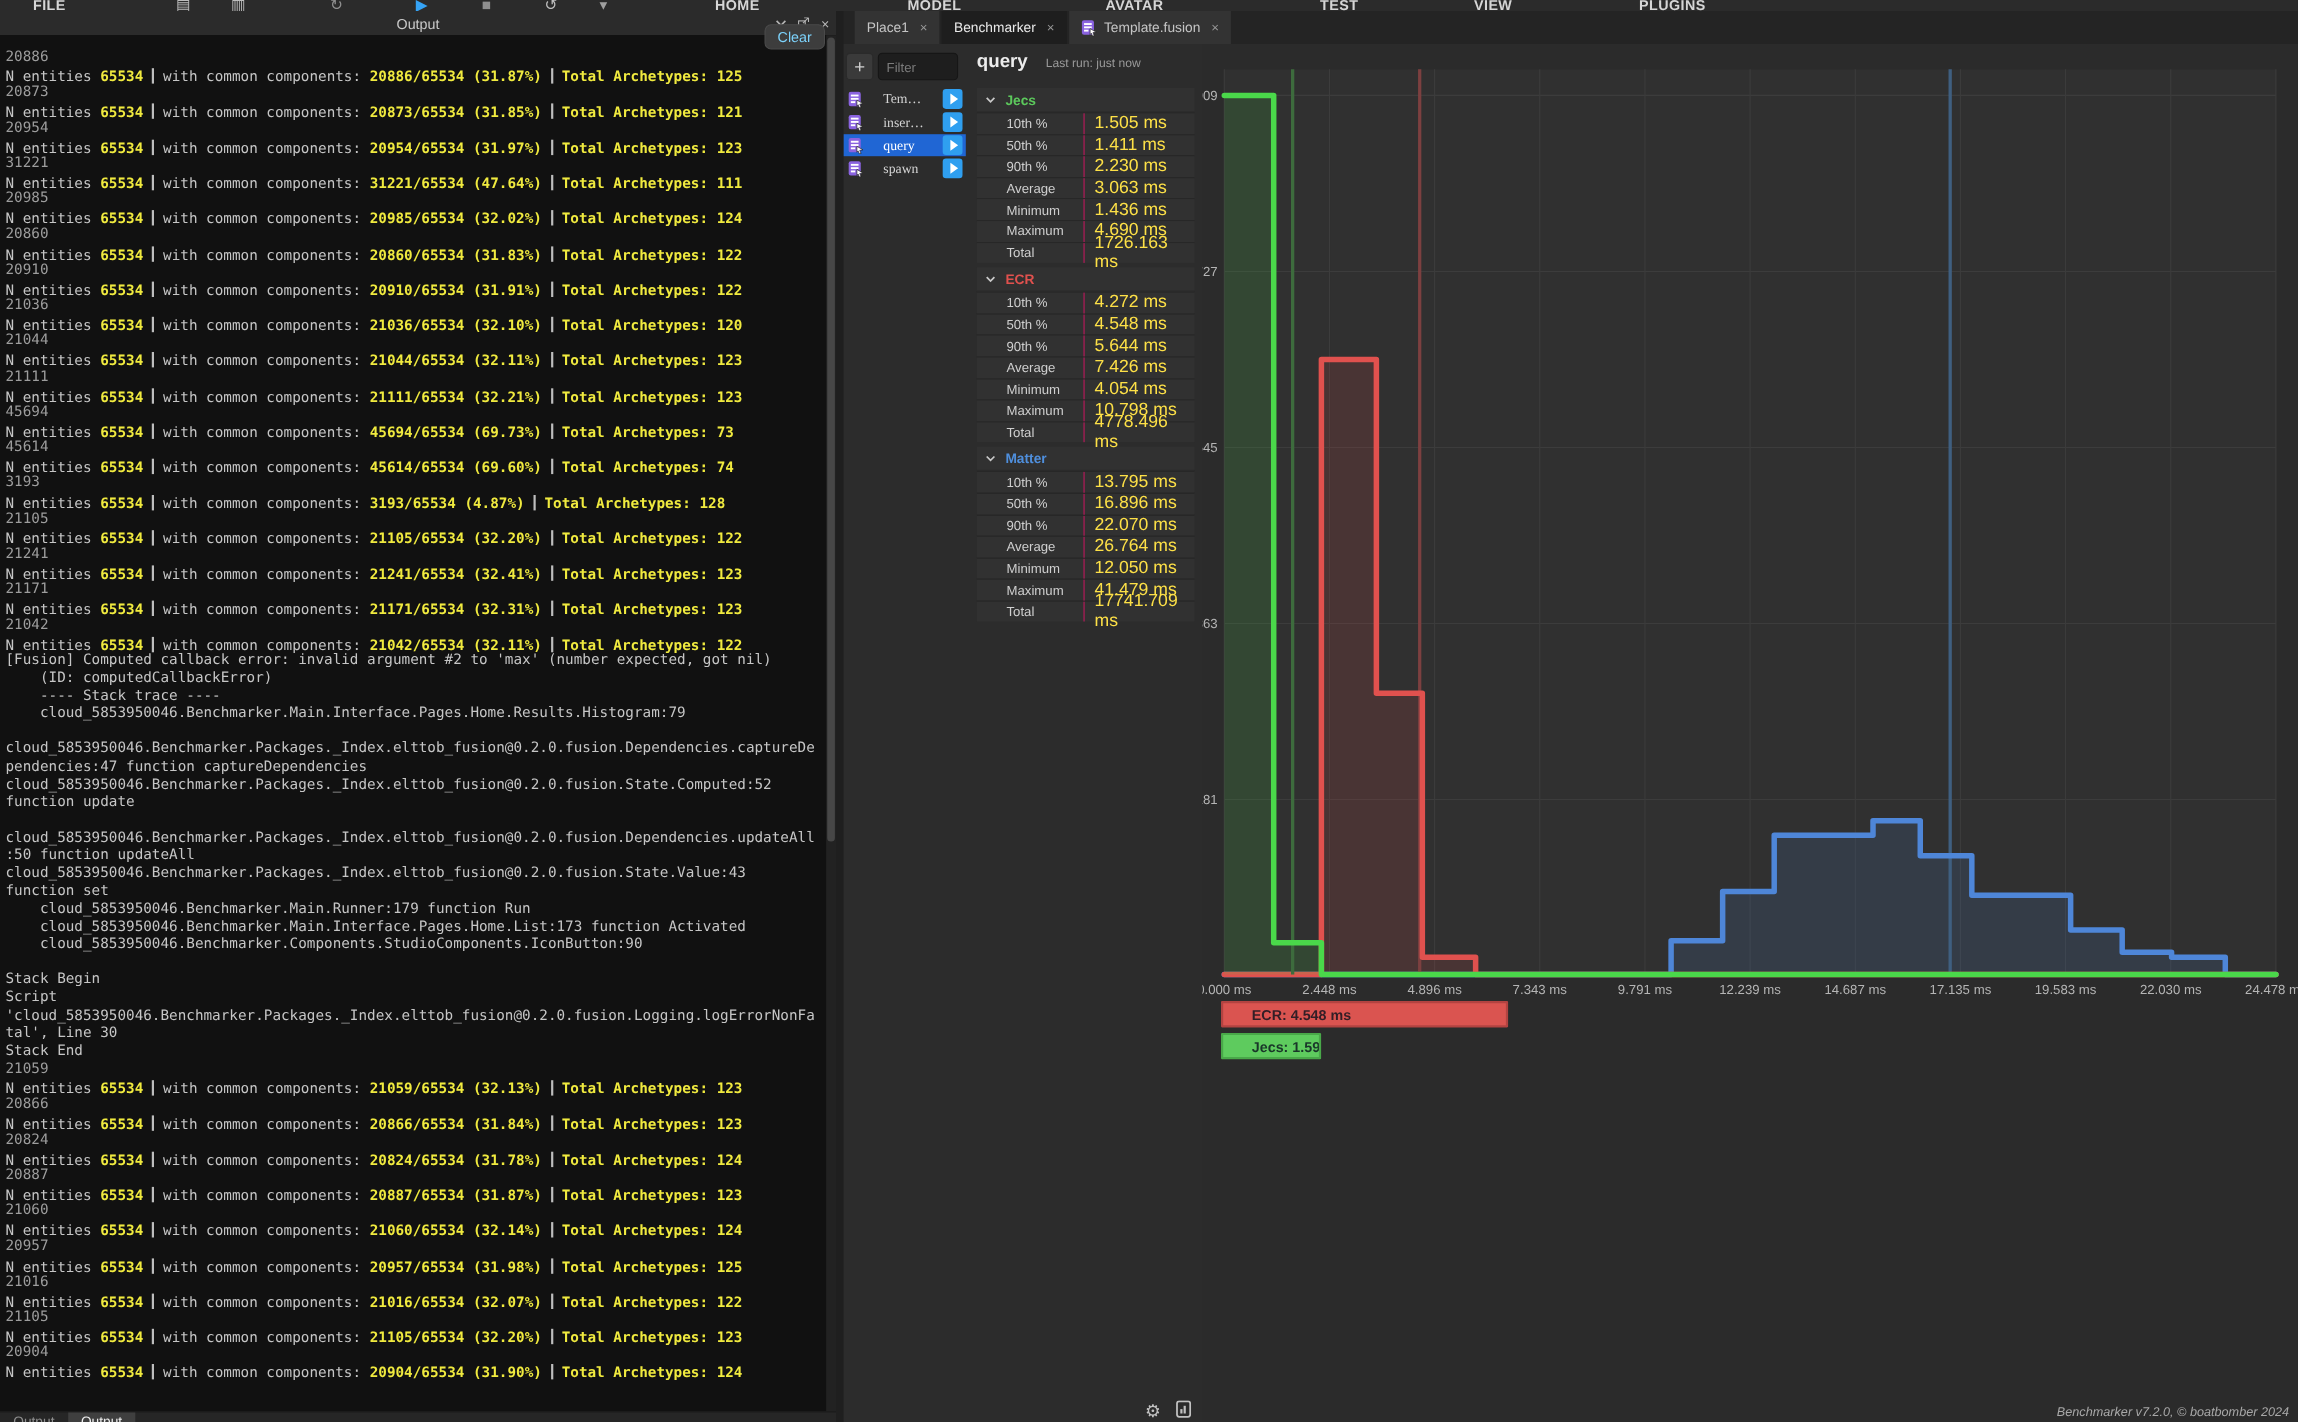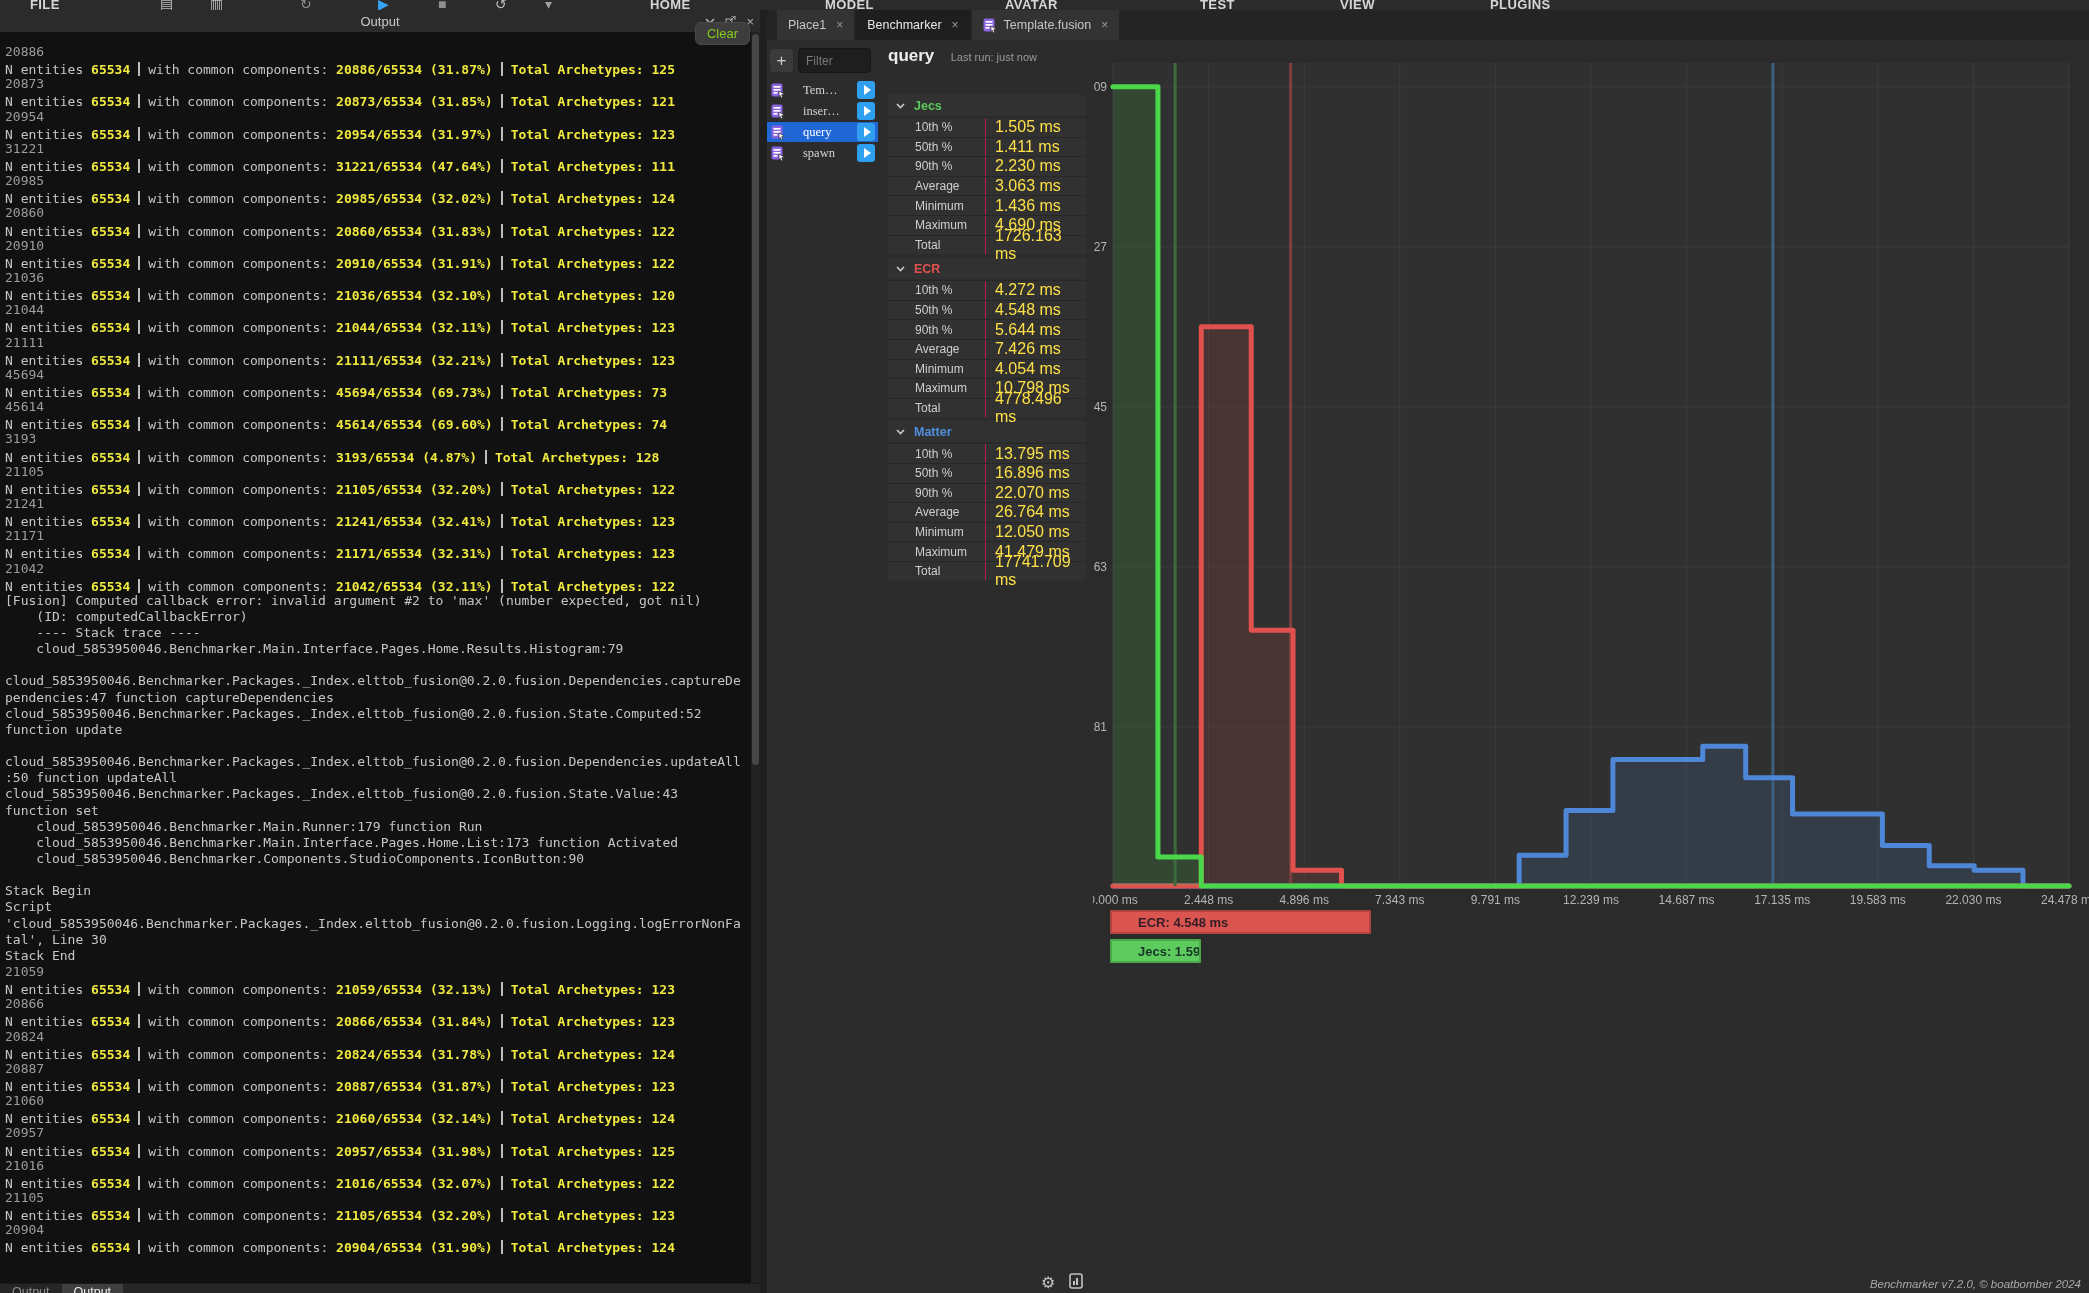--- a/index.html
+++ b/index.html
@@ -24,21 +24,21 @@
   #console { position:absolute; left:0; top:22px; width:760px; height:1261px;
              background:#111; padding:12px 0 0 5px;
              font-family:"DejaVu Sans Mono", monospace; font-size:13px; line-height:16.15px;
              white-space:pre; overflow:hidden; }
   .cline { height:16.15px; color:#c6c6c6; }
   .cnum  { color:#9d9d9d; }
   .cyel  { color:#f0ea3f; font-weight:bold; }
   .cgray { color:#c6c6c6; }
   .csep  { display:inline-block; width:2px; height:14px; background:#bdbdbd; margin:0 8px; transform:translateY(2px); }
 
-  #clear-btn { position:absolute; top:12px; right:10px; background:#3d3d3d; color:#84cc16;
+  #clear-btn { position:absolute; top:12px; right:10px; background:#3d3d3d; color:#7dd3fc;
                border:1px solid #4a4a4a; border-radius:6px; font-size:13px; padding:3px 11px; cursor:pointer; }
   #output-scrollbar { position:absolute; right:0; top:22px; width:9px; height:1261px; background:#222; }
   #output-scrollbar .thumb { position:absolute; left:1px; right:1px; top:2px; height:58%; background:#474747; border-radius:4px; }
 
   #bottom-strip { position:absolute; left:0; top:1283px; width:760px; height:10px; background:#262626;
                   overflow:hidden; border-top:1px solid #1a1a1a; display:flex; }
   #bottom-strip .btab { height:22px; margin-top:-1px; padding:2px 12px; font-size:12.5px; color:#8f8f8f; }
   #bottom-strip .btab.active { background:#3f3f3f; color:#ededed; }
 
   
@@ -65,21 +65,21 @@
   .bench-item .play { position:absolute; right:3px; top:1px; width:18px; height:18px; background:#2f9ff0;
                       border-radius:3px; display:flex; align-items:center; justify-content:center; cursor:pointer; }
   .bench-item .play .tri { width:0; height:0; border-left:7px solid #fff; border-top:5px solid transparent; border-bottom:5px solid transparent; margin-left:2px; }
   #list-bottom-icons { position:absolute; left:274px; top:1233px; display:flex; gap:14px; color:#c2c2c2; font-size:16px; }
 
   
   #stats-col { position:absolute; left:121px; top:0; width:198px; }
   #stats-header { position:absolute; left:0; top:6px; width:320px; }
   #query-title { color:#ececec; font-size:17px; font-weight:bold; }
   #last-run { color:#9a9a9a; font-size:11px; margin-left:12px; }
-  #stats-sections { position:absolute; left:0; top:40px; width:198px;margin-top:15px; }
+  #stats-sections { position:absolute; left:0; top:40px; width:198px; }
   .sec-header { height:21px; background:#313131; display:flex; align-items:center; gap:9px; padding-left:8px;
                 margin-bottom:1px; cursor:pointer; }
   .sec-header .nm { font-size:12.5px; font-weight:bold; }
   .stat-row { height:19.6px; background:#313131; display:flex; border-top:1px solid #272727; }
   .stat-row .lab { width:97px; color:#cfcfcf; font-size:12px; padding-left:27px; display:flex; align-items:center; }
   .stat-row .val { flex:1; color:#fde047; font-size:16px; border-left:1px solid #be185d; padding-left:9px; display:flex; align-items:center; }
   .sec-gap { height:4px; background:transparent; }
 
   
   #chart-wrap { position:absolute; left:326px; top:0; width:996px; height:1253px; background:#2b2b2b; }

